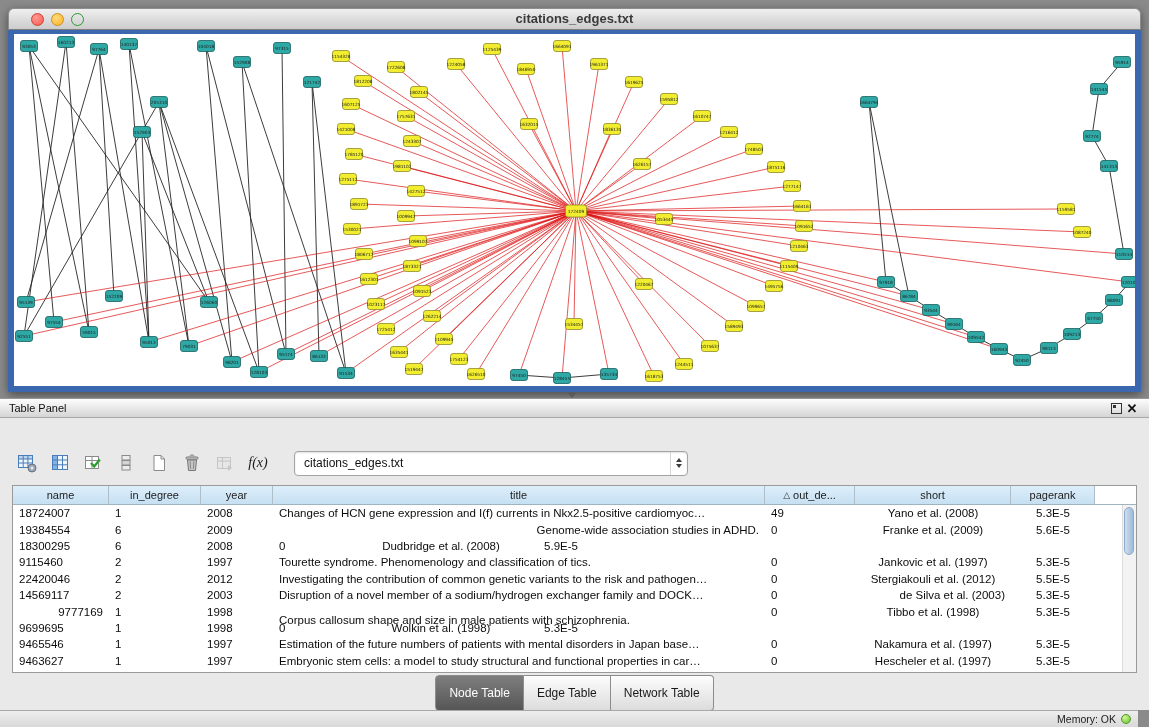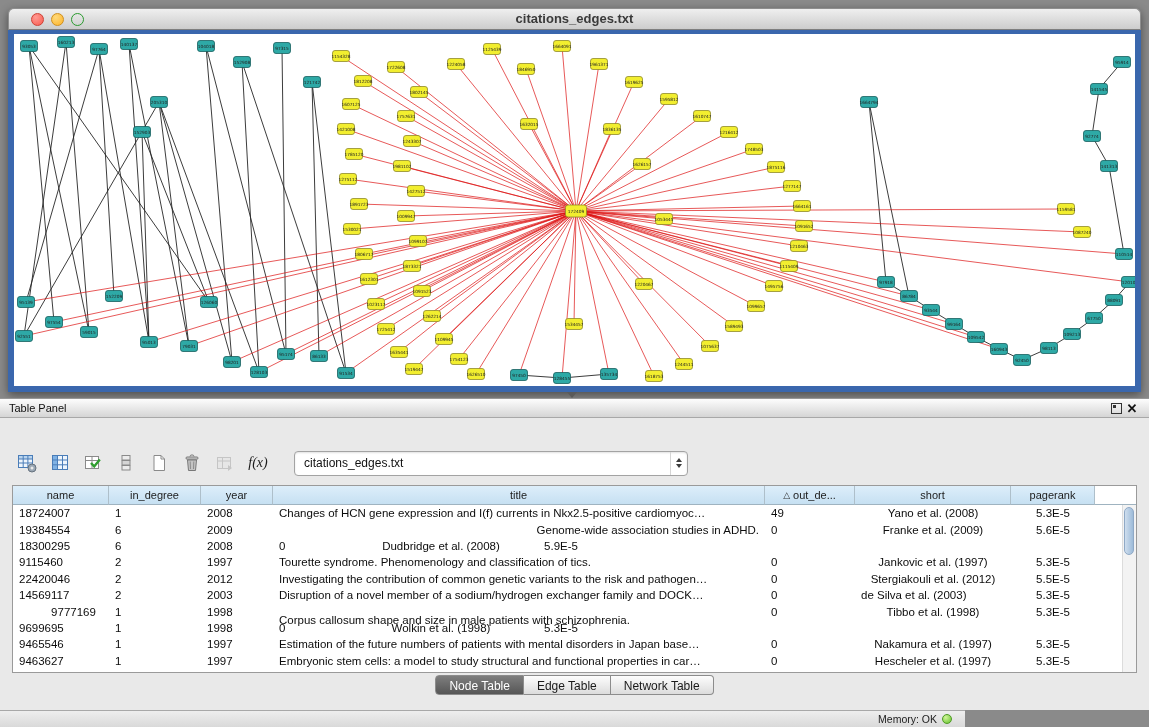--- a/index.html
+++ b/index.html
@@ -59,30 +59,30 @@
   .th .sort{font-size:9px;margin-right:3px;color:#333;}
   .th-fill{flex:1 1 auto;background:#fff;border-bottom:1px solid #9fb3c0;}
   .tr{display:flex;height:16.4px;align-items:center;}
   .td{font-size:11.5px;color:#0c0c0c;padding:0 6px;box-sizing:border-box;
     white-space:nowrap;overflow:hidden;flex:0 0 auto;}
   .vscroll{position:absolute;right:0;top:19px;bottom:0;width:13px;background:#f3f3f3;border-left:1px solid #dcdcdc;}
   .vthumb{position:absolute;left:1px;top:2px;width:10px;height:48px;border-radius:5px;
     background:linear-gradient(90deg,#cfdeee,#9dbbd9);border:1px solid #8fa9c6;box-sizing:border-box;}
 
   .tabs{position:absolute;left:0;top:276px;width:1149px;display:flex;justify-content:center;}
-  .tab{height:20px;line-height:20px;padding:0 13px;font-size:12px;border:1px solid #8c8c8c;
+  .tab{height:36px;line-height:20px;padding:0 13px;font-size:12px;border:1px solid #8c8c8c;
     background:linear-gradient(#fdfdfd,#dcdcdc);color:#1a1a1a;border-left-width:0;}
   .tab:first-child{border-left-width:1px;border-radius:4px 0 0 4px;}
   .tab:last-child{border-radius:0 4px 4px 0;}
   .tab.active{background:linear-gradient(#7e7e7e,#565656);color:#fff;}
 
   
-  .statusbar{position:absolute;left:0;top:710px;width:965px;height:17px;
+  .statusbar{position:absolute;left:0;top:710px;width:1138px;height:17px;
     background:linear-gradient(#eeeeee,#d9d9d9);border-top:1px solid #a8a8a8;box-sizing:border-box;
-    display:flex;align-items:center;justify-content:flex-end;padding-right:13px;gap:5px;}
+    display:flex;align-items:center;justify-content:flex-end;padding-right:7px;gap:5px;}
   .mem-text{font-size:10.5px;color:#222;}
   .mem-dot{width:10px;height:10px;border-radius:50%;
     background:radial-gradient(circle at 35% 30%,#d2f59a,#63c22c);border:1px solid #4e9b23;box-sizing:border-box;}
 </style>
 </head>
 <body>
 
 <div class="graph-window">
   <div class="titlebar">
     <span class="traffic t-close"></span>
@@ -796,25 +796,25 @@
           <div class="td" style="width: 90px; text-align: left;">0</div>
           <div class="td" style="width: 156px; text-align: center;">Stergiakouli et al. (2012)</div>
           <div class="td" style="width: 84px; text-align: center;">5.5E-5</div>
         </div>
         <div class="tr">
           <div class="td" style="width: 96px; text-align: left;">14569117</div>
           <div class="td" style="width: 92px; text-align: left;">2</div>
           <div class="td" style="width: 72px; text-align: left;">2003</div>
           <div class="td" style="width: 492px; text-align: left;">Disruption of a novel member of a sodium/hydrogen exchanger family and DOCK…</div>
           <div class="td" style="width: 90px; text-align: left;">0</div>
-          <div class="td" style="width: 156px; text-align: left;">de Silva et al. (2003)</div>
+          <div class="td" style="width: 156px; text-align: right;">de Silva et al. (2003)</div>
           <div class="td" style="width: 84px; text-align: center;">5.3E-5</div>
         </div>
         <div class="tr">
-          <div class="td" style="width: 96px; text-align: center; padding-left: 31px;">9777169</div>
+          <div class="td" style="width: 96px; text-align: right; padding-left: 31px;">9777169</div>
           <div class="td" style="width: 92px; text-align: left;">1</div>
           <div class="td" style="width: 72px; text-align: left;">1998</div>
           <div class="td" style="width: 492px; text-align: left; margin-top: 16px;">Corpus callosum shape and size in male patients with schizophrenia.</div>
           <div class="td" style="width: 90px; text-align: left;">0</div>
           <div class="td" style="width: 156px; text-align: center;">Tibbo et al. (1998)</div>
           <div class="td" style="width: 84px; text-align: center;">5.3E-5</div>
         </div>
         <div class="tr">
           <div class="td" style="width: 96px; text-align: left;">9699695</div>
           <div class="td" style="width: 92px; text-align: left;">1</div>

